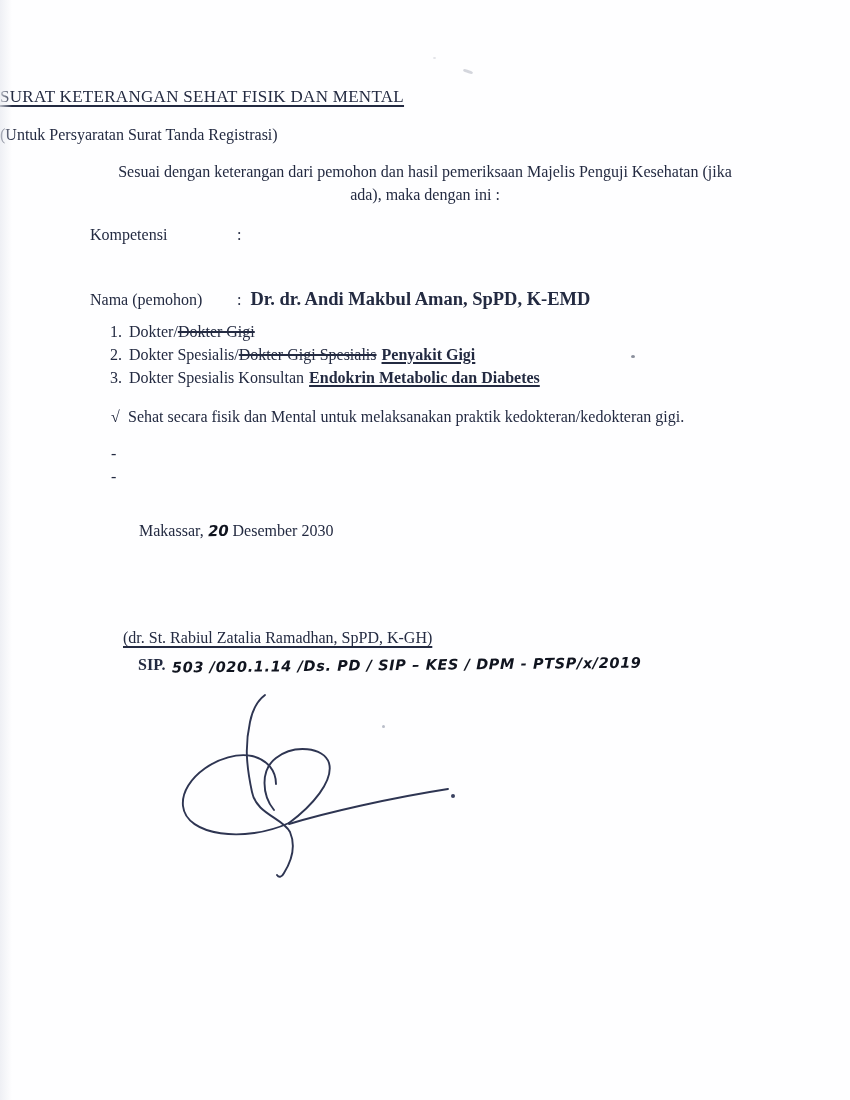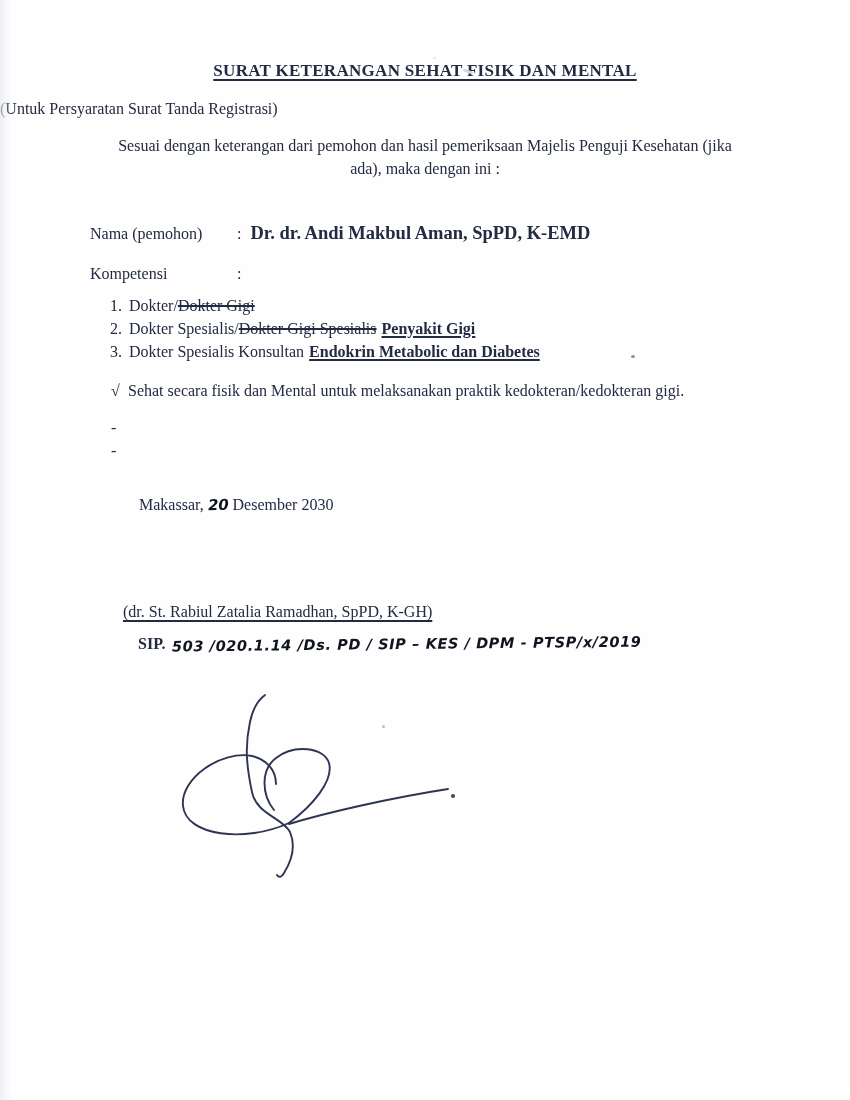--- a/index.html
+++ b/index.html
@@ -16,23 +16,22 @@
     font-family:"Liberation Serif", serif;
     font-size:16px;
     color:var(--ink);
   }
   .scan-edge{
     position:absolute;left:0;top:0;width:12px;height:100%;
     background:linear-gradient(to right,#e9ebf1,rgba(255,255,255,0));
     opacity:.75;
   }
   .doc-title{
-    margin:60px 0 0 0;
-    text-align:center;
-    font-size:17px;font-weight:bold;letter-spacing:.3px;
+    margin:86px 0 0 0;
+    font-size:17px;font-weight:normal;letter-spacing:.3px;
     line-height:22px;
     text-decoration:underline;
     text-decoration-thickness:1.5px;
     text-underline-offset:3px;
   }
   .doc-subtitle{
     margin-top:16px;line-height:22px;
   }
   .pre{white-space:pre-line;}
   .intro{
@@ -65,21 +64,21 @@
     font-style:italic;
     color:var(--hand);
   }
   .hand-day{font-size:15px;font-weight:bold;margin:0 4px;display:inline-block;transform:rotate(-2deg);}
   .signer{
     margin-top:86px;line-height:20px;
     text-decoration:underline;
     text-decoration-thickness:1.5px;
     text-underline-offset:3px;
   }
-  .sipline{margin-top:12px;padding-left:15px;line-height:20px;}
+  .sipline{margin-top:4px;padding-left:15px;line-height:26px;}
   .siplabel{font-weight:bold;}
   .hand-sip{font-size:14.5px;font-weight:600;letter-spacing:.6px;margin-left:7px;display:inline-block;transform:rotate(-0.6deg);}
   .sig-svg{position:absolute;left:140px;top:688px;width:340px;height:198px;pointer-events:none;}
   .speck{position:absolute;border-radius:50%;}
   .speck-ink{left:451px;top:794px;width:4px;height:4px;background:#3a4160;}
   .speck-1{left:631px;top:355px;width:4px;height:3px;background:#8a8f9c;}
   .speck-2{left:463px;top:70px;width:10px;height:3px;background:#d4d6dd;transform:rotate(18deg);border-radius:40%;}
   .speck-3{left:382px;top:725px;width:3px;height:3px;background:#b9bdc9;}
   .speck-4{left:433px;top:57px;width:3px;height:2px;background:#e2e3e8;}
 </style>
@@ -90,26 +89,26 @@
 
   <div class="scan-edge"></div>
 
   <div class="doc-title">SURAT KETERANGAN SEHAT FISIK DAN MENTAL</div>
 
   <div class="doc-subtitle">(Untuk Persyaratan Surat Tanda Registrasi)</div>
 
   <div class="intro pre">Sesuai dengan keterangan dari pemohon dan hasil pemeriksaan Majelis Penguji Kesehatan (jika
 ada), maka dengan ini :</div>
 
+  <div class="field field-comp">
+    <span class="flabel">Kompetensi</span><span class="fcolon">:</span>
+  </div>
+
   <div class="field field-name">
     <span class="flabel">Nama (pemohon)</span><span class="fcolon">:</span><span class="fvalue">Dr. dr. Andi Makbul Aman, SpPD, K-EMD</span>
-  </div>
-
-  <div class="field field-comp">
-    <span class="flabel">Kompetensi</span><span class="fcolon">:</span>
   </div>
 
   <div class="clist">
     <div class="citem">
       <span class="cnum">1.</span>
       <span class="ctext"><span>Dokter/</span><span class="seg-strike">Dokter Gigi</span><span class="seg-em"></span></span>
     </div>
     <div class="citem">
       <span class="cnum">2.</span>
       <span class="ctext"><span>Dokter Spesialis/</span><span class="seg-strike">Dokter Gigi Spesialis</span><span class="seg-em">Penyakit Gigi</span></span>

